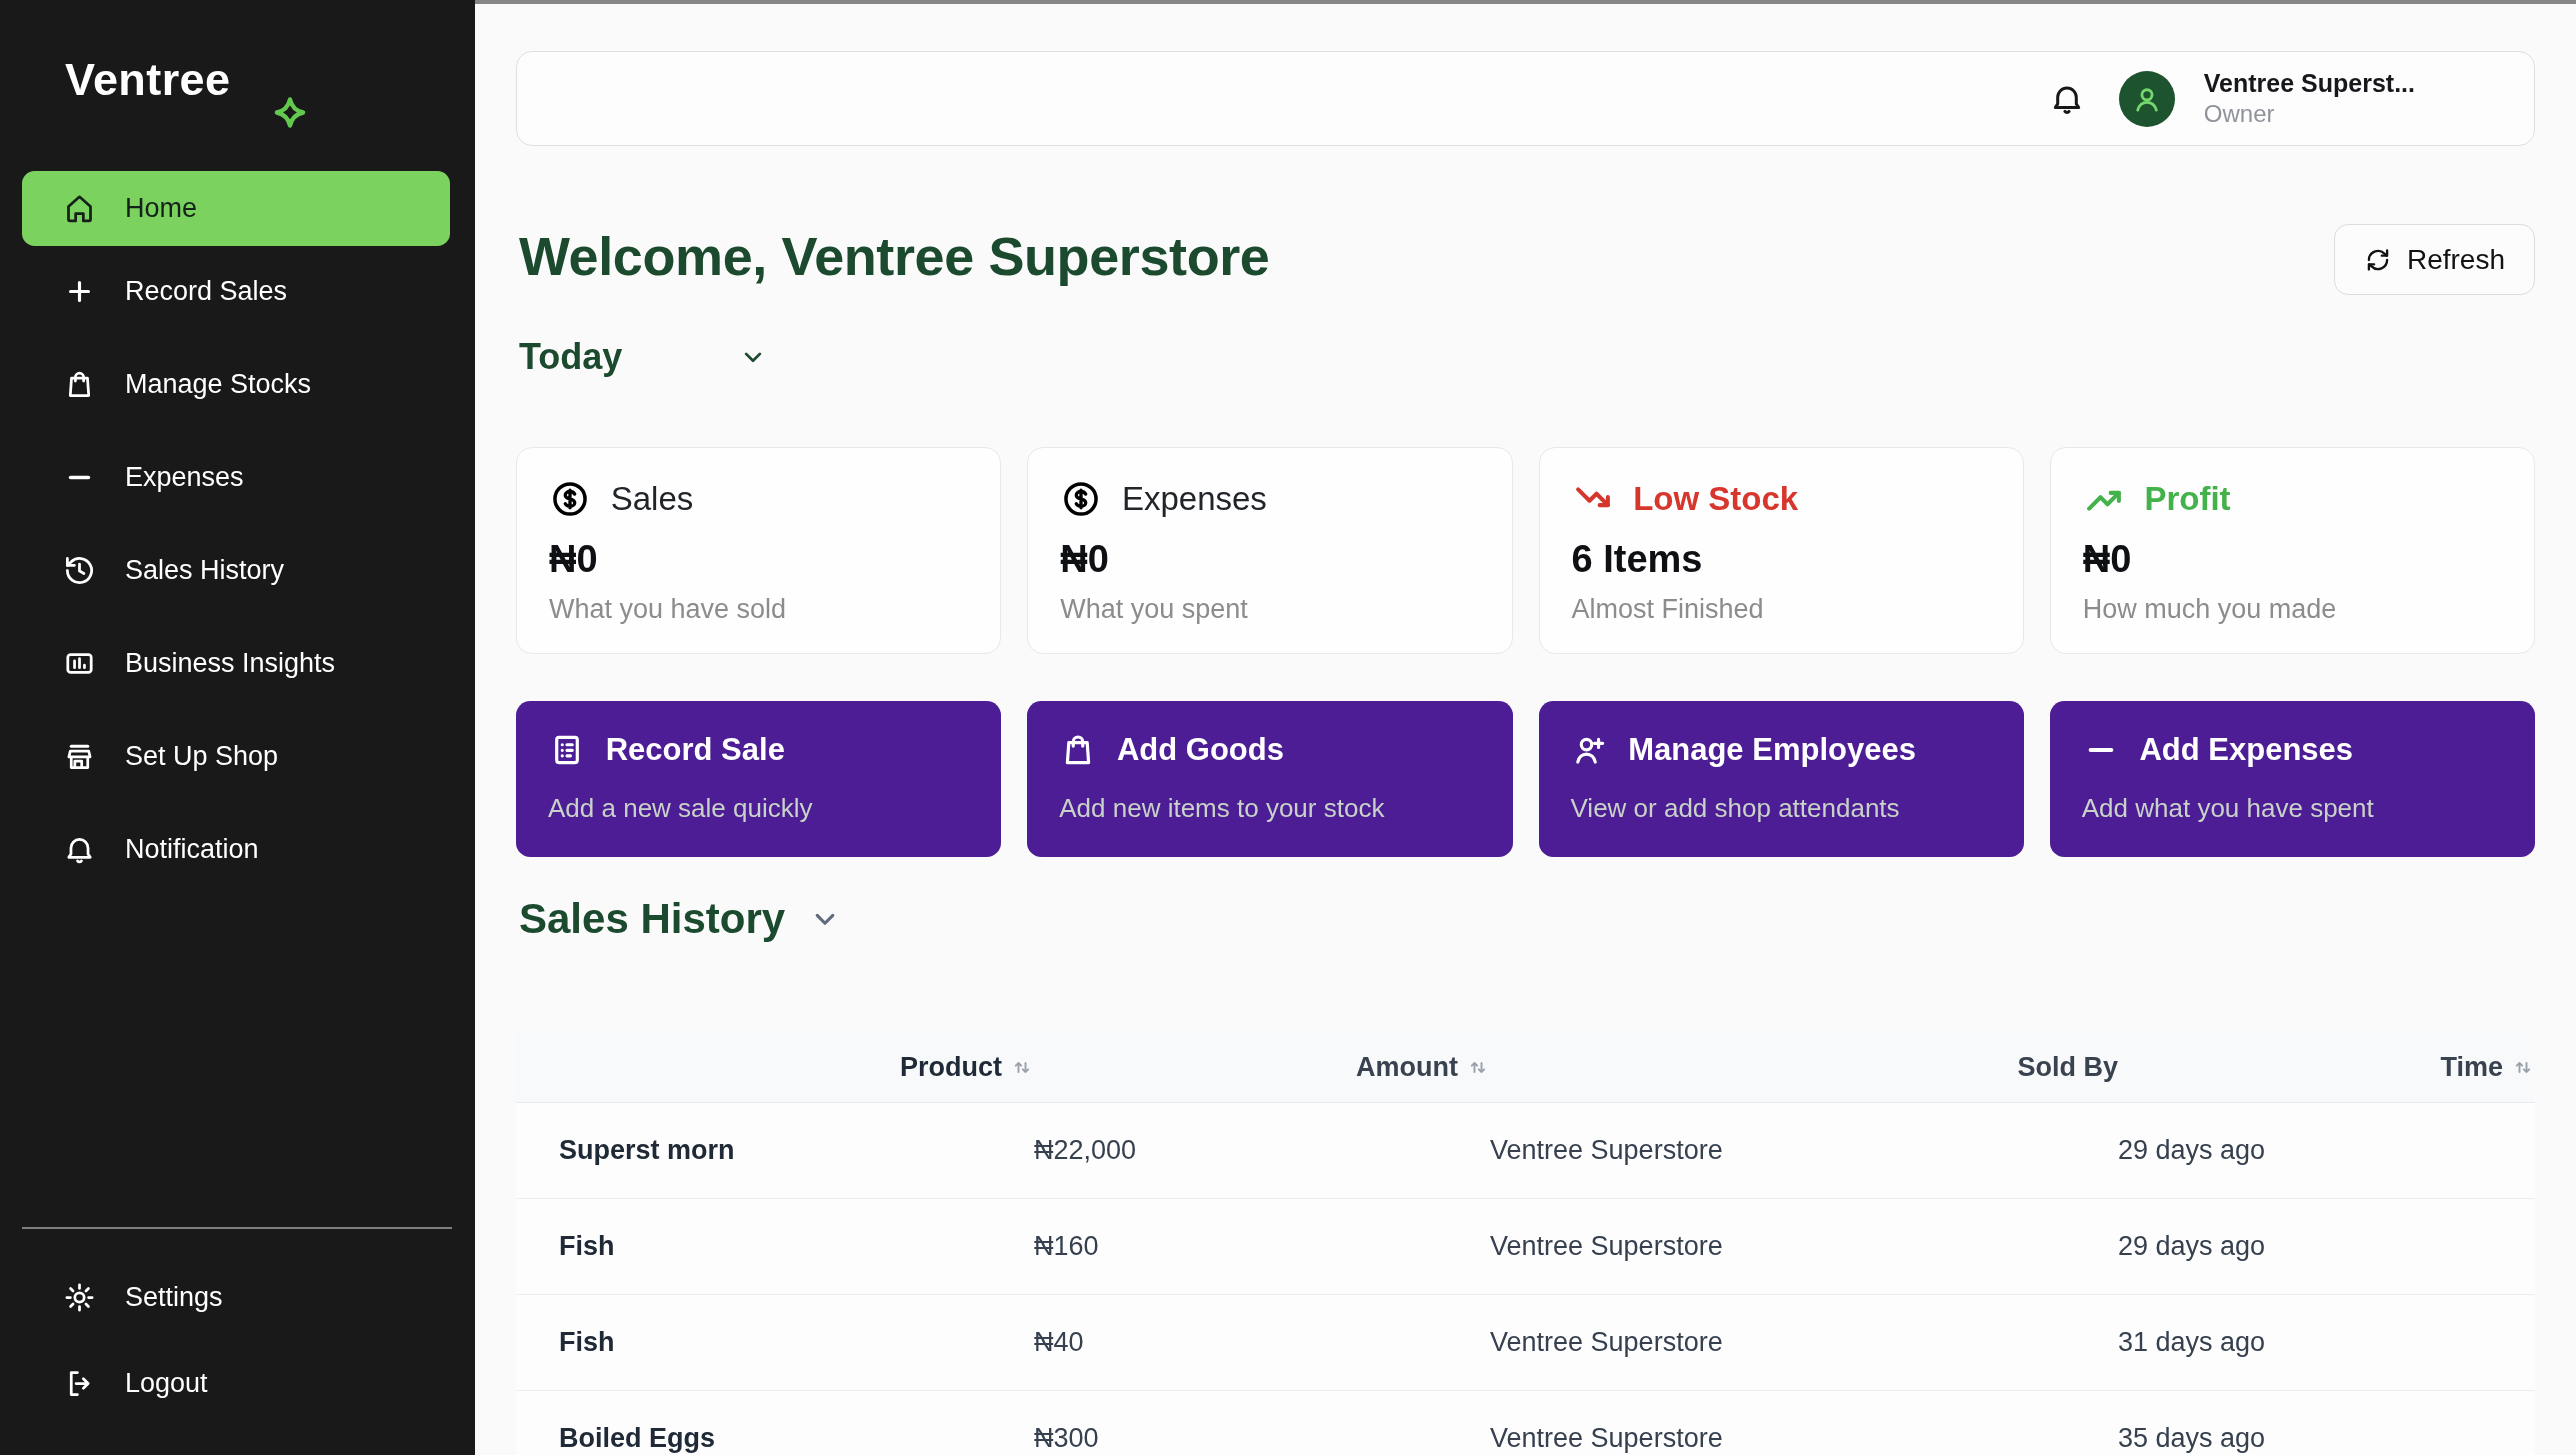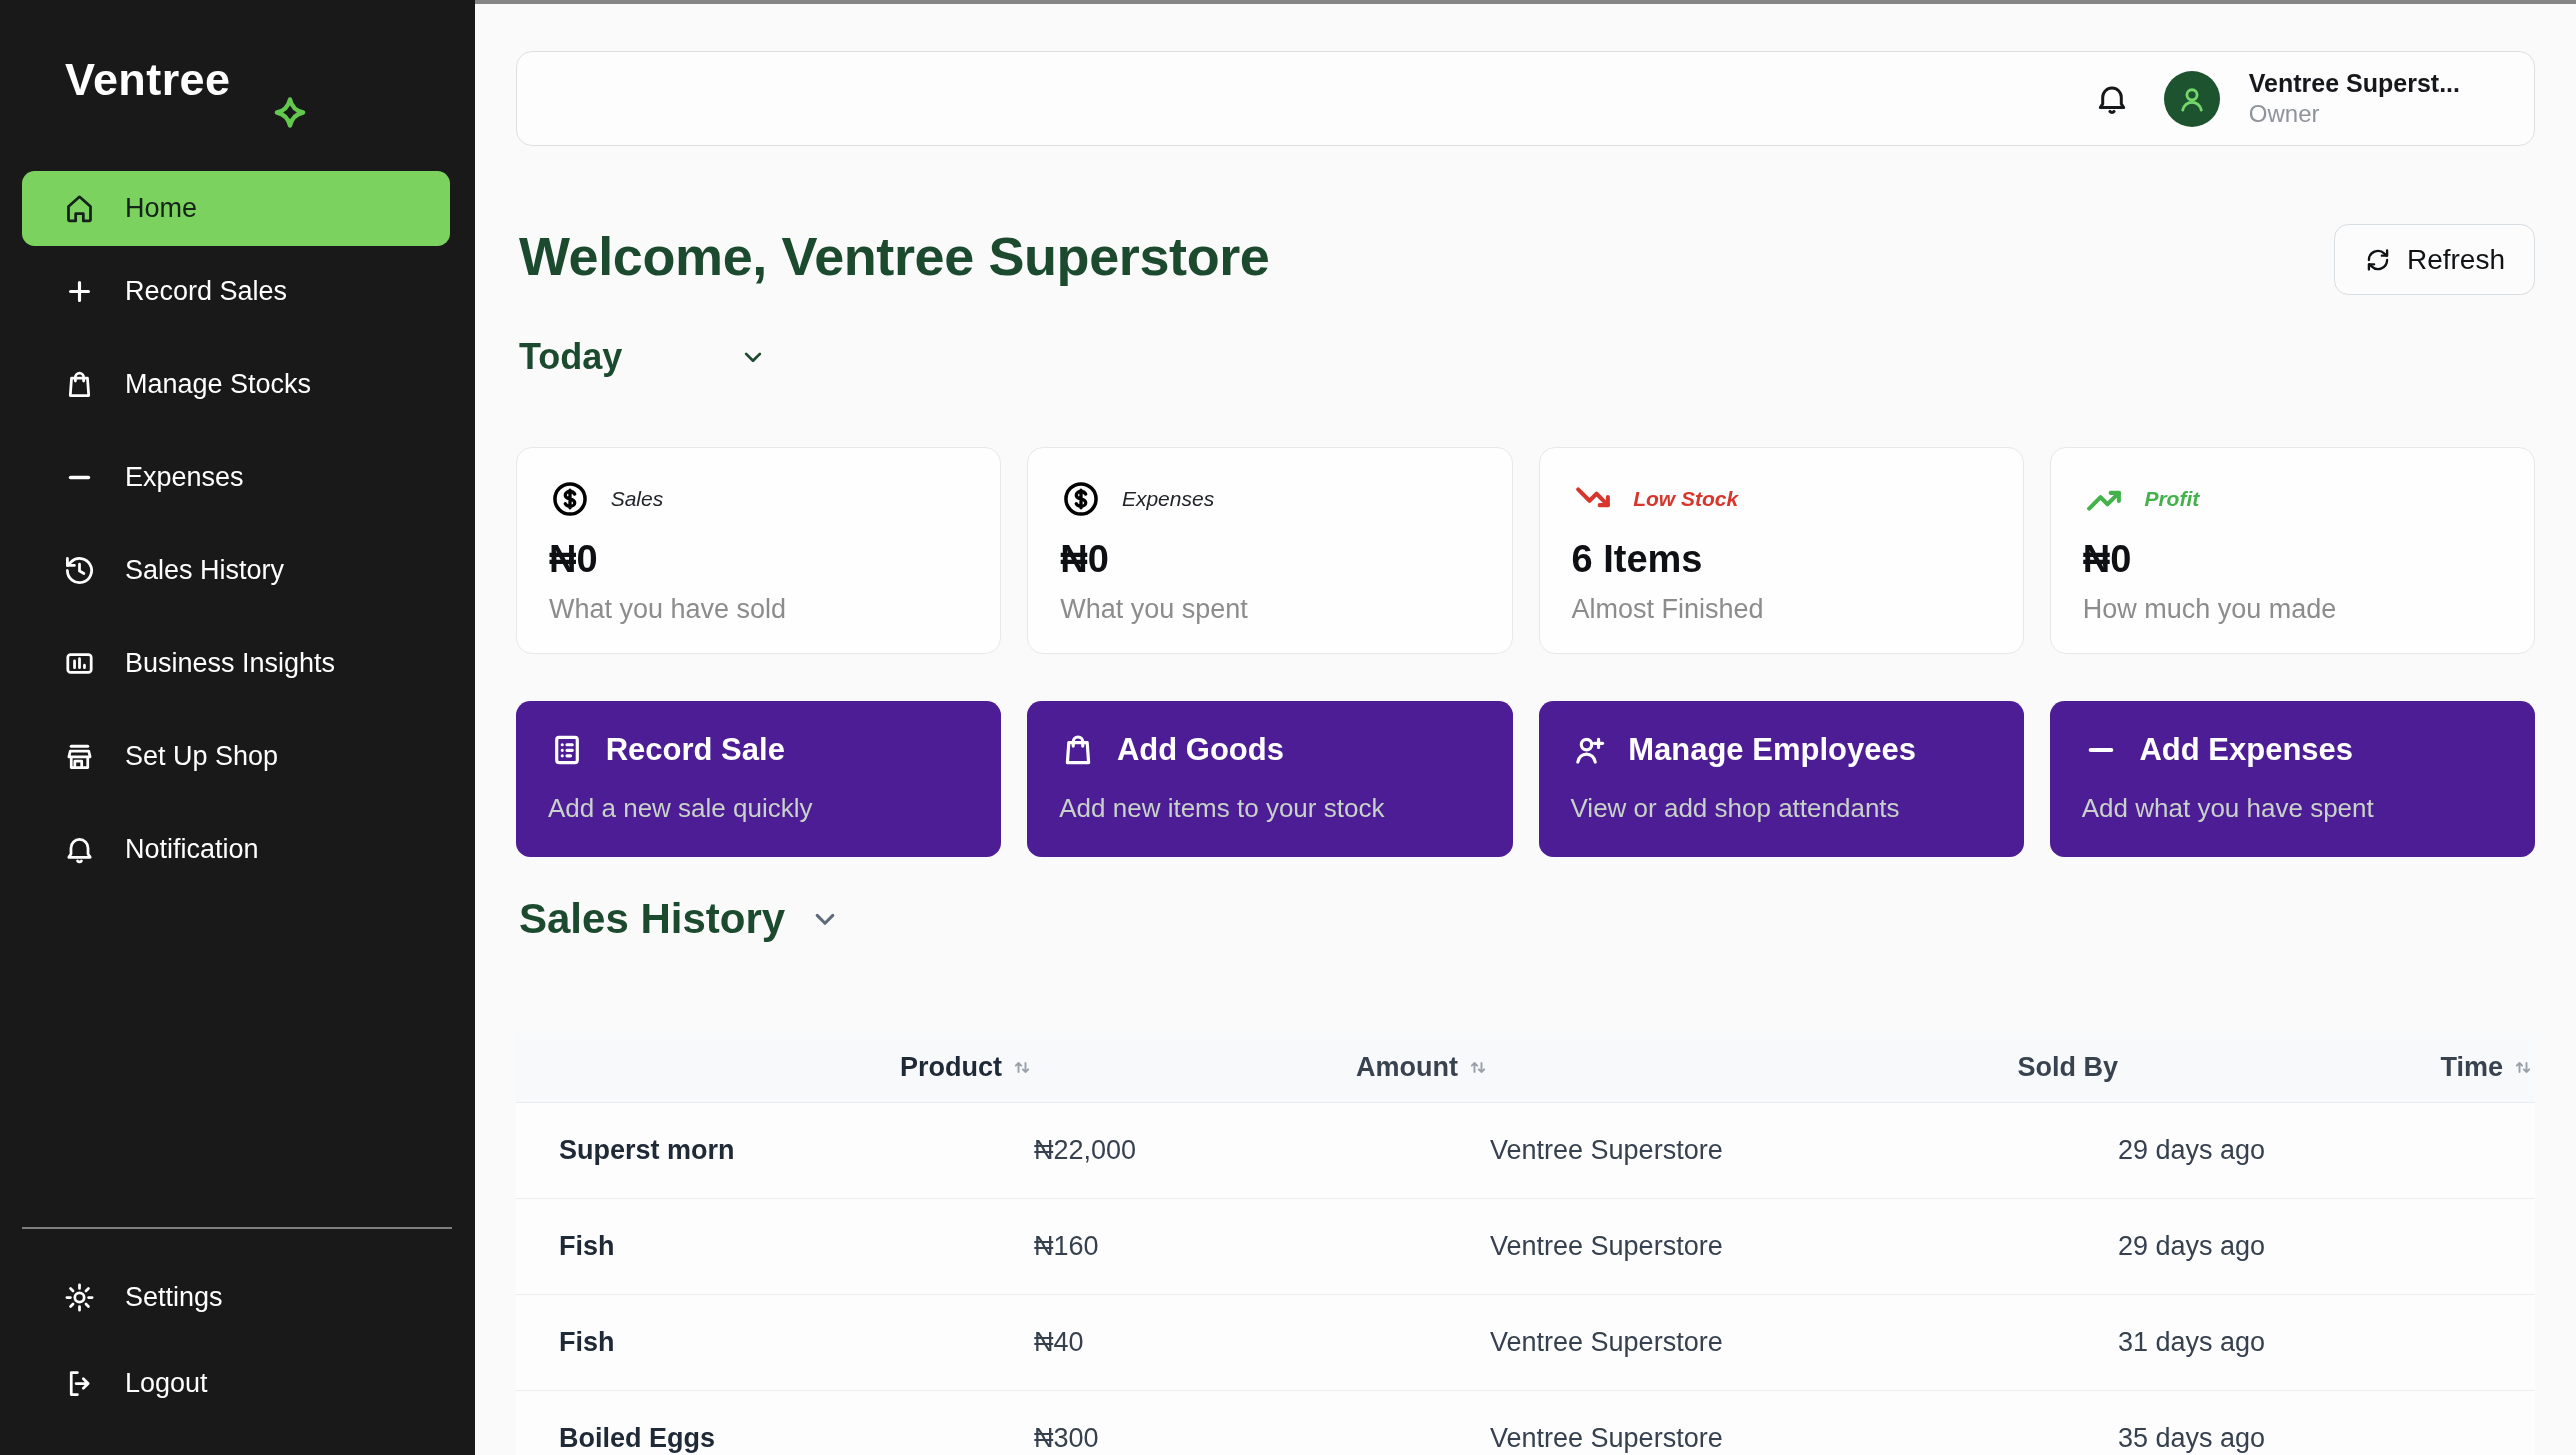--- a/index.html
+++ b/index.html
@@ -23,21 +23,21 @@
   .nav-item svg { width:33px; height:33px; flex:0 0 33px; }
   .side-divider { position:absolute; left:22.4px; right:23px; top:1227px; height:1.8px; background:#7e7e7e; }
   .nav-footer { position:absolute; left:0; top:1260px; right:0; display:flex; flex-direction:column; }
   .nav-footer .nav-item + .nav-item { margin-top:10.7px; }
 
   
   .main { position:absolute; left:475px; top:0; right:0; bottom:0; }
 
   .topbar { position:absolute; left:41px; top:51px; width:2019px; height:95px; background:#fdfdfd;
             border:1.8px solid #dde1dd; border-radius:16px; display:flex; align-items:center;
-            justify-content:flex-end; padding-right:74px; gap:0; }
+            justify-content:flex-end; padding-right:119px; gap:0; }
   .topbar .bell { width:36px; height:36px; color:#16181a; margin-right:34px; cursor:pointer; }
   .avatar { width:56px; height:56px; border-radius:50%; background:#1e5330; display:flex; align-items:center;
             justify-content:center; margin-right:29px; flex:0 0 56px; }
   .avatar svg { width:36px; height:36px; color:#74d86c; }
   .user-meta { display:flex; flex-direction:column; line-height:1.2; }
   .user-name { font-size:25px; font-weight:600; color:#16181c; }
   .user-role { font-size:24px; color:#8f939a; margin-top:2.7px; }
 
   .welcome { position:absolute; left:44px; top:225px; font-size:54px; font-weight:700; color:#1c4a2f; letter-spacing:-0.4px; }
   .refresh-btn { position:absolute; right:41px; top:224px; width:201px; height:71px; background:#fcfcfd;
@@ -47,21 +47,21 @@
 
   .period { position:absolute; left:44px; top:336px; display:flex; align-items:center; cursor:pointer; }
   .period-label { font-size:36px; font-weight:700; color:#1c4a2f; }
   .period svg { width:30px; height:30px; color:#1c4a2f; margin-left:116px; }
 
   .stats { position:absolute; left:41px; top:447px; width:2019px; height:207px;
            display:grid; grid-template-columns:repeat(4,1fr); gap:26px; }
   .stat-card { position:relative; background:#fefefe; border:1.8px solid #e8e8e5; border-radius:16px; }
   .stat-head { position:absolute; left:32px; top:29.5px; display:flex; align-items:center; gap:19.7px; }
   .stat-head svg { width:42px; height:42px; }
-  .stat-label { font-size:21px; font-weight:500; color:#212529;font-style:italic; }
+  .stat-label { font-size:33px; font-weight:500; color:#212529; }
   .stat-card.red .stat-label { color:#d7362c; font-weight:600; }
   .stat-card.red svg { color:#d7362c; }
   .stat-card.green .stat-label { color:#43b24a; font-weight:600; }
   .stat-card.green svg { color:#43b24a; }
   .stat-value { position:absolute; left:32px; top:90px; font-size:38px; font-weight:800; color:#0e1013; }
   .stat-sub { position:absolute; left:32px; top:146px; font-size:27px; color:#8c8c8c; }
 
   .actions { position:absolute; left:41px; top:701px; width:2019px; height:156px;
              display:grid; grid-template-columns:repeat(4,1fr); gap:26px; }
   .action-card { position:relative; background:#4c1d95; border-radius:14.3px; cursor:pointer; }

